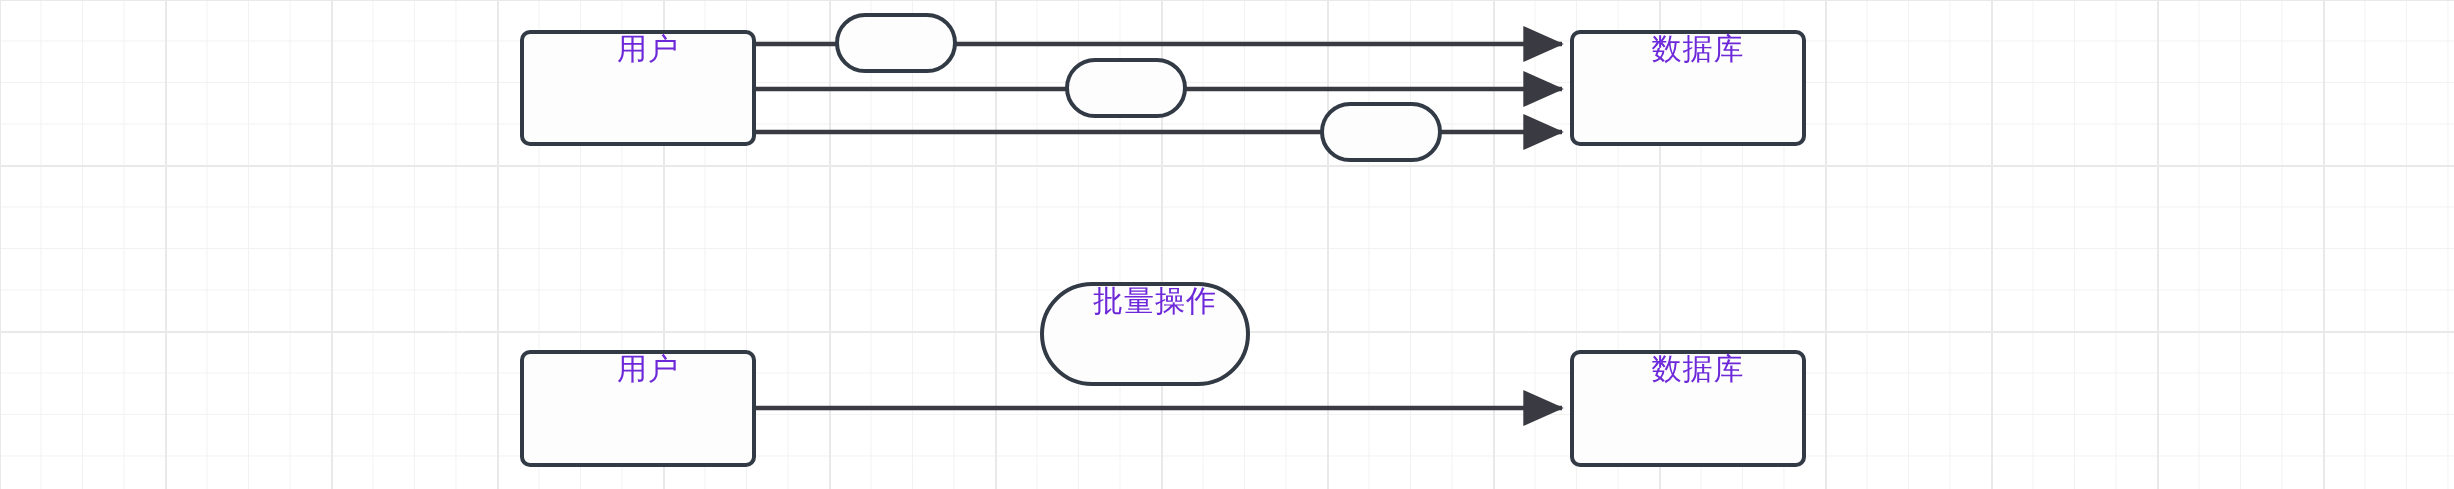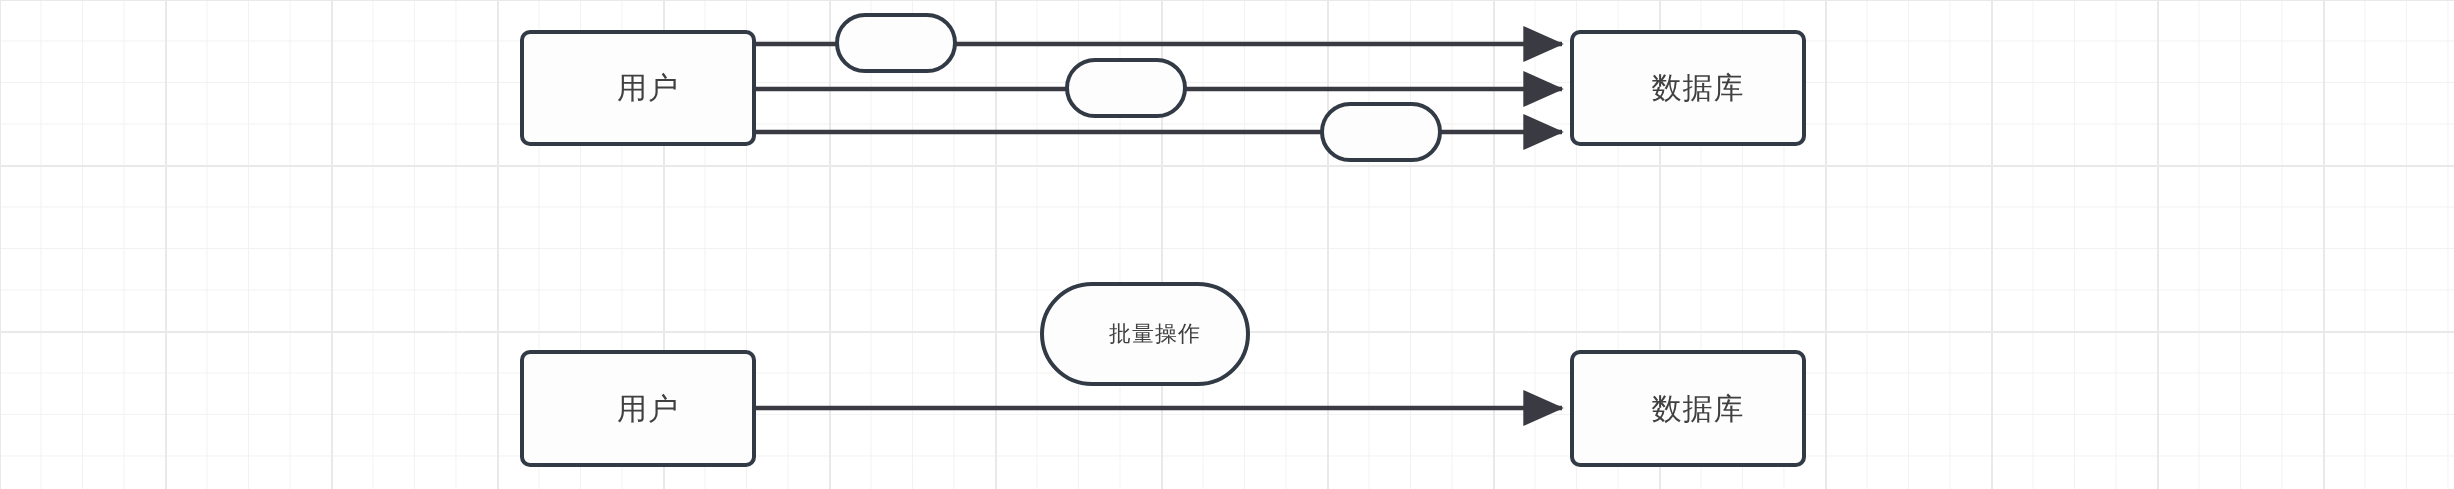--- a/index.html
+++ b/index.html
@@ -35,35 +35,35 @@
     width: 2454px;
     height: 489px;
     pointer-events: none;
   }
   .node {
     position: absolute;
     box-sizing: border-box;
     background: #fdfdfd;
     border: 4px solid #323a45;
     display: flex;
-    align-items: center;
+    align-items: flex-start;
     justify-content: center;
-    color: #404040;
+    color: #6d28d9;
     font-size: 30px;
     line-height: 1;
     letter-spacing: 1px;
     white-space: nowrap;
     padding-left: 20px;
   }
   .node.rect {
     border-radius: 10px;
   }
   .node.pill {
     border-radius: 999px;
-    font-size: 22px;
+    font-size: 30px;
   }
 </style>
 </head>
 <body>
 
 <div id="canvas">
 
   <svg id="edges" viewBox="0 0 2454 489" xmlns="http://www.w3.org/2000/svg">
     <defs>
       <marker id="arrowhead" markerWidth="9" markerHeight="8" refX="8.6" refY="4" orient="auto" markerUnits="strokeWidth">

